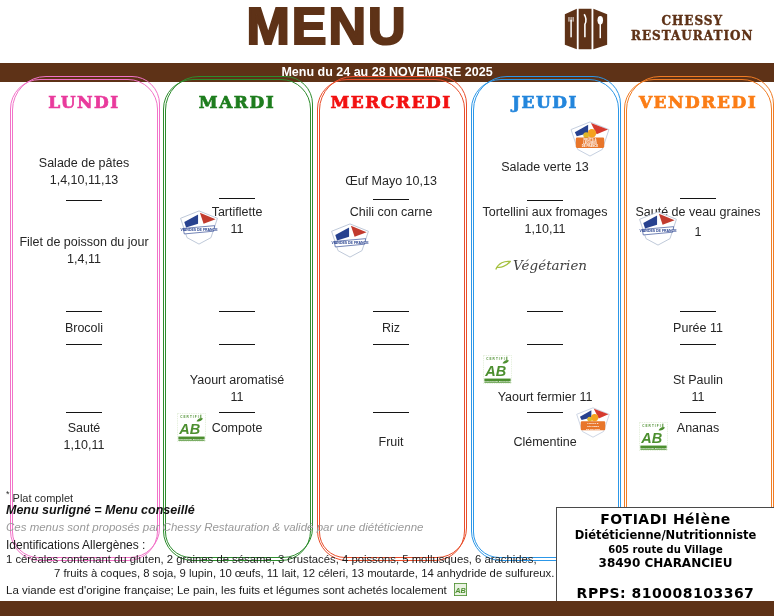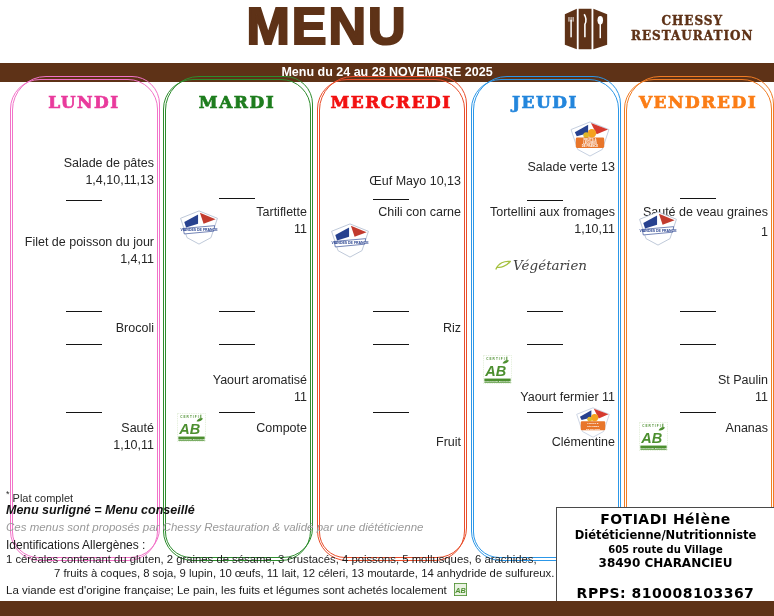--- a/index.html
+++ b/index.html
@@ -29,21 +29,21 @@
   .mercredi { --bc:#E94E2B; --tc:#F21111; }
   .jeudi    { --bc:#2C97E8; --tc:#2386DC; }
   .vendredi { --bc:#F07C24; --tc:#FB7D16; }
   .b1,.b2 { position:absolute; inset:0; border:1.7px solid var(--bc); border-radius:30px; pointer-events:none; }
   .b2 { transform:translate(2px,-3px); border-radius:34px 28px 30px 26px; }
   .day-title {
     position:absolute; top:13px; left:0; right:0; margin:0; text-align:center;
     color:var(--tc); font-family:"DejaVu Serif", serif; font-weight:bold;
     font-size:17px; letter-spacing:1.5px; -webkit-text-stroke:0.7px var(--tc);
   }
-  .item { position:absolute; left:4px; right:4px; text-align:right; font-size:12.5px; line-height:16px; color:#262626; }
+  .item { position:absolute; left:4px; right:4px; text-align:center; font-size:12.5px; line-height:16px; color:#262626; }
   .sep  { position:absolute; left:50%; transform:translateX(-50%); width:36px; height:0; border-top:1.7px solid #141414; }
   .icon-abs { position:absolute; }
   .veg { position:absolute; display:flex; align-items:center; gap:2px; }
   .veg-text { font-family:"DejaVu Serif", serif; font-style:italic; color:#404040; font-size:13.5px; }
   
   .f-abs { position:absolute; left:6px; white-space:nowrap; }
   .plat { top:489px; font-size:11px; }
   .plat sup { font-size:9px; }
   .surligne { top:503px; font-size:12.5px; font-weight:bold; font-style:italic; color:#111; }
   .proposes { top:521px; font-size:11.5px; font-style:italic; color:#9a9a9a; }
@@ -219,20 +219,21 @@
     <div class="b2"></div>
     <h2 class="day-title">VENDREDI</h2>
     <div class="sep" style="top:119px"></div>
     <div class="item" style="top:125px">Sauté de veau graines</div>
     <div class="item" style="top:145px">1</div>
     <svg class="icon-abs" style="left:13px; top:132px" width="42" height="35" viewBox="0 0 44 38">
       <use href="#vdf-badge"></use>
       <text x="22" y="22.8" font-size="3.8" fill="#27418F" text-anchor="middle">VIANDES DE FRANCE</text>
     </svg>
     <div class="sep" style="top:232px"></div>
+    <div class="item" style="top:241px">Purée 11</div>
     <div class="sep" style="top:265px"></div>
     <div class="item" style="top:293px">St Paulin</div>
     <div class="item" style="top:310px">11</div>
     <div class="sep" style="top:333px"></div>
     <svg class="icon-abs" style="left:15px; top:343px" width="29" height="29" viewBox="0 0 32 32">
       <rect x="0.5" y="0.5" width="31" height="31" fill="#fff" stroke="#cfe3c0" stroke-width="0.6" stroke-dasharray="1.5 1"></rect>
       <text x="16" y="5.6" font-size="3.4" fill="#4C8F2F" text-anchor="middle" letter-spacing="1.2">CERTIFIÉ</text>
       <text x="14" y="23" font-size="16" fill="#4C8F2F" text-anchor="middle" font-style="italic">AB</text>
       <path d="M21.5 9 c2.5 -3.5 5.2 -4 7.2 -2.8 c-1.6 2.8 -4.8 3.8 -7.2 2.8 Z" fill="#4C8F2F"></path>
       <rect x="1.5" y="26" width="29" height="4.6" fill="#4C8F2F"></rect>

